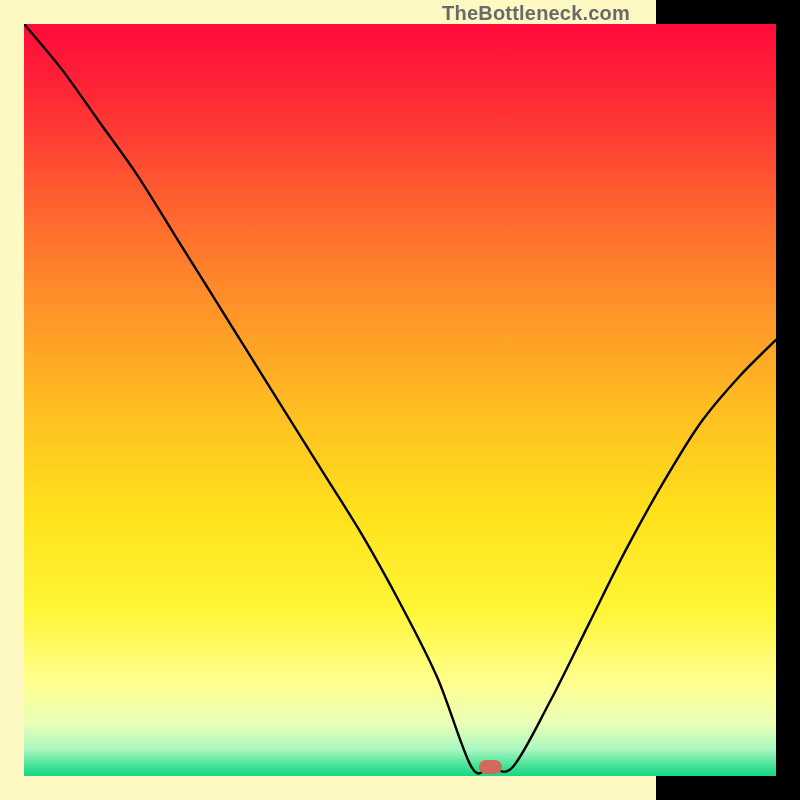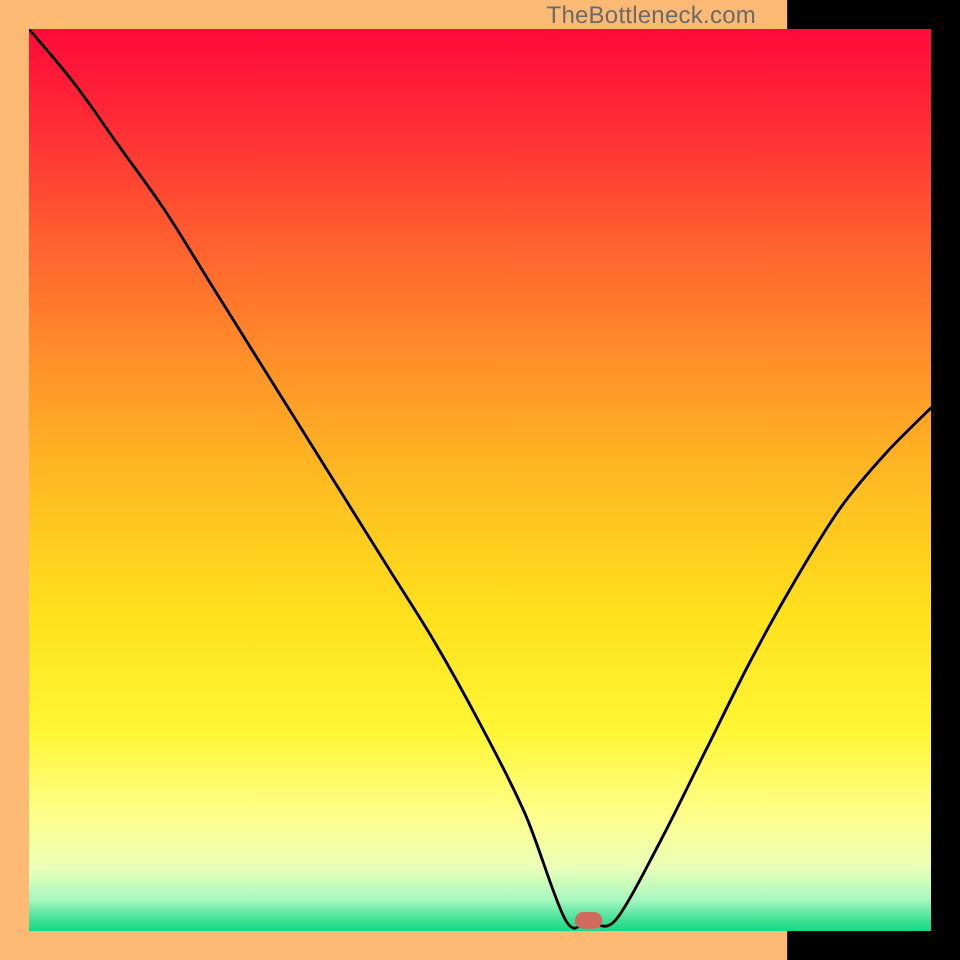--- a/index.html
+++ b/index.html
@@ -7,21 +7,22 @@
     padding: 0;
     width: 800px;
     height: 800px;
     background: #000;
     overflow: hidden;
   }
   .frame {
     position: relative;
     width: 656px;
     height: 800px;
-    background: #fdba74;
+    background: #fef9c3;
+    font-weight: bold;
   }
   .plot-area {
     position: absolute;
     left: 24px;
     top: 24px;
     width: 752px;
     height: 752px;
     overflow: hidden;
   }
   .gradient {

